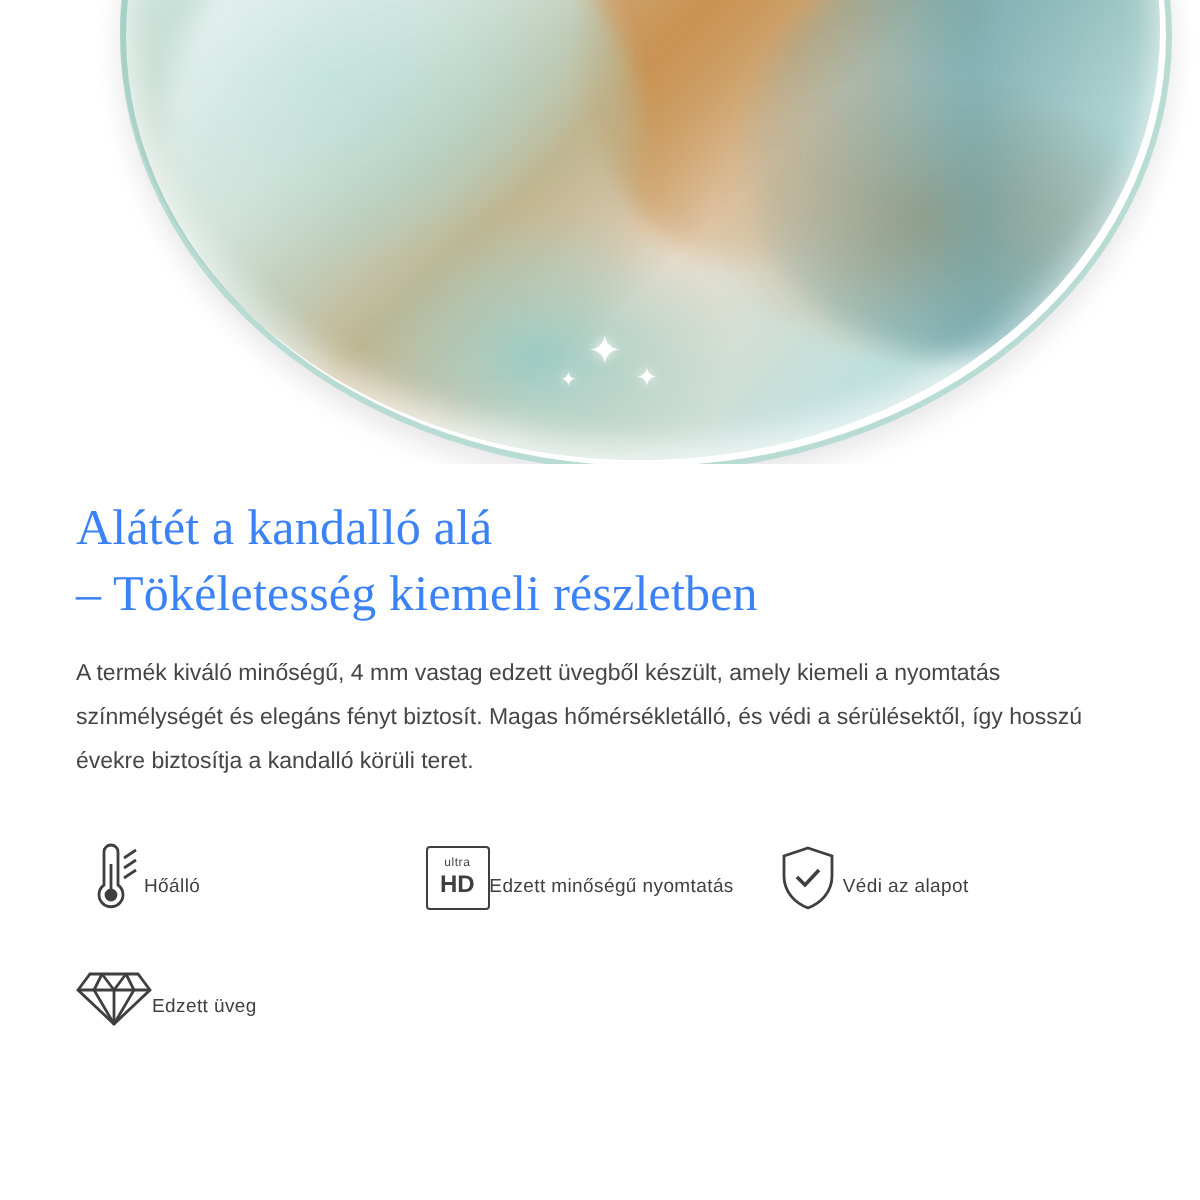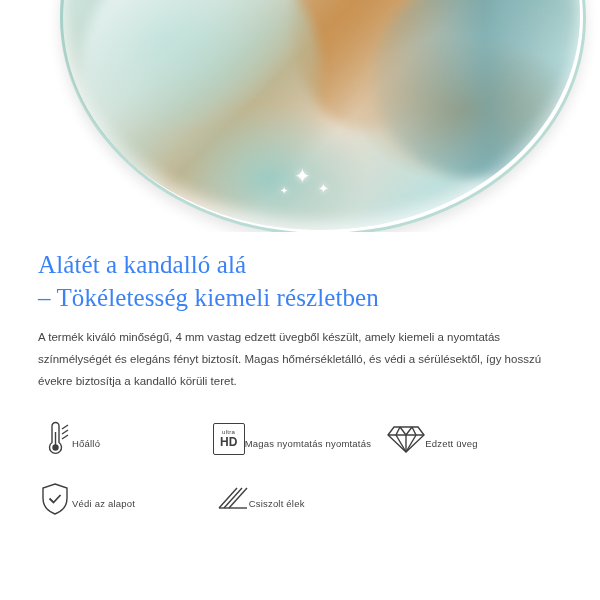--- a/index.html
+++ b/index.html
@@ -178,55 +178,44 @@
         <div class="feature-label">Hőálló</div>
       </div>
 
       <div class="feature">
         <div class="feature-icon">
           <div class="hd-box">
             <span class="u">ultra</span>
             <span class="hd">HD</span>
           </div>
         </div>
-        <div class="feature-label">Magas nyomtatás nyomtatás</div>
+        <div class="feature-label">Edzett minőségű nyomtatás</div>
+      </div>
+
+      <div class="feature">
+        <div class="feature-icon">
+          <svg width="34" height="38" viewBox="0 0 34 38" fill="none" stroke="#3f3f3f" stroke-width="1.4">
+            <path d="M17 4l12 4v10c0 8-5.5 13.5-12 16-6.5-2.5-12-8-12-16V8z"></path>
+            <path d="M11.5 18.5l4 4 7-7.5" stroke-width="1.8"></path>
+          </svg>
+        </div>
+        <div class="feature-label">Védi az alapot</div>
       </div>
 
       <div class="feature">
         <div class="feature-icon">
           <svg width="38" height="34" viewBox="0 0 38 34" fill="none" stroke="#3f3f3f" stroke-width="1.4">
             <path d="M7 5h24l6 8-18 17L1 13z"></path>
             <path d="M1 13h36"></path>
             <path d="M13 5l-4 8 10 17"></path>
             <path d="M25 5l4 8-10 17"></path>
             <path d="M13 5l6 8 6-8"></path>
             <path d="M19 13v17"></path>
           </svg>
         </div>
         <div class="feature-label">Edzett üveg</div>
       </div>
 
-      <div class="feature">
-        <div class="feature-icon">
-          <svg width="34" height="38" viewBox="0 0 34 38" fill="none" stroke="#3f3f3f" stroke-width="1.4">
-            <path d="M17 4l12 4v10c0 8-5.5 13.5-12 16-6.5-2.5-12-8-12-16V8z"></path>
-            <path d="M11.5 18.5l4 4 7-7.5" stroke-width="1.8"></path>
-          </svg>
-        </div>
-        <div class="feature-label">Védi az alapot</div>
-      </div>
-
-      <div class="feature">
-        <div class="feature-icon">
-          <svg width="36" height="34" viewBox="0 0 36 34" fill="none" stroke="#3f3f3f" stroke-width="1.4">
-            <path d="M6 26L24 6"></path>
-            <path d="M11 26L29 6"></path>
-            <path d="M16 26L34 6"></path>
-            <path d="M6 26h28"></path>
-          </svg>
-        </div>
-        <div class="feature-label">Csiszolt élek</div>
-      </div>
 
 
     </div>
   </div>
 </div>
 
 </body></html>

